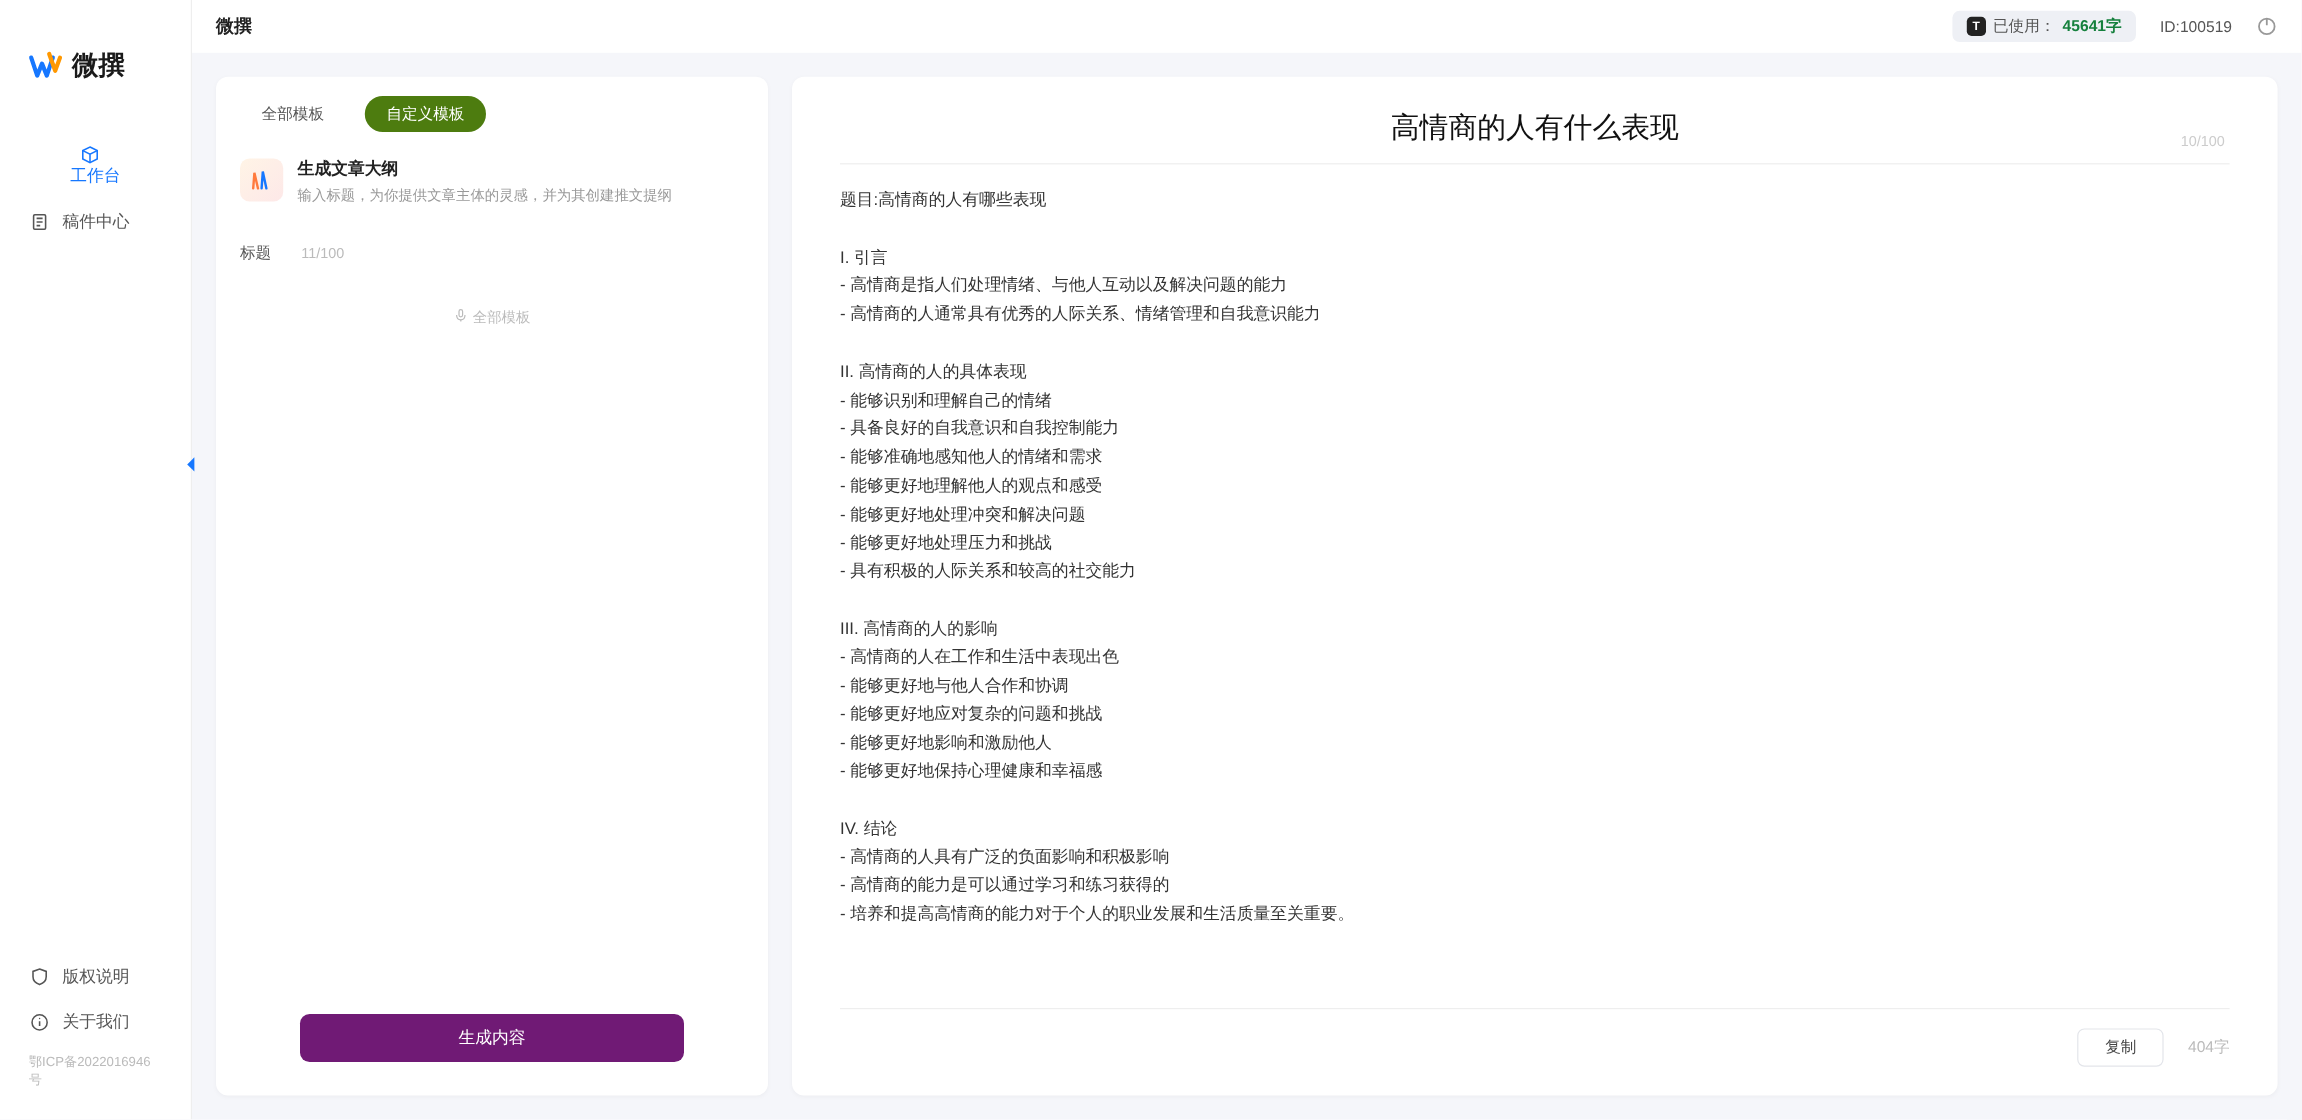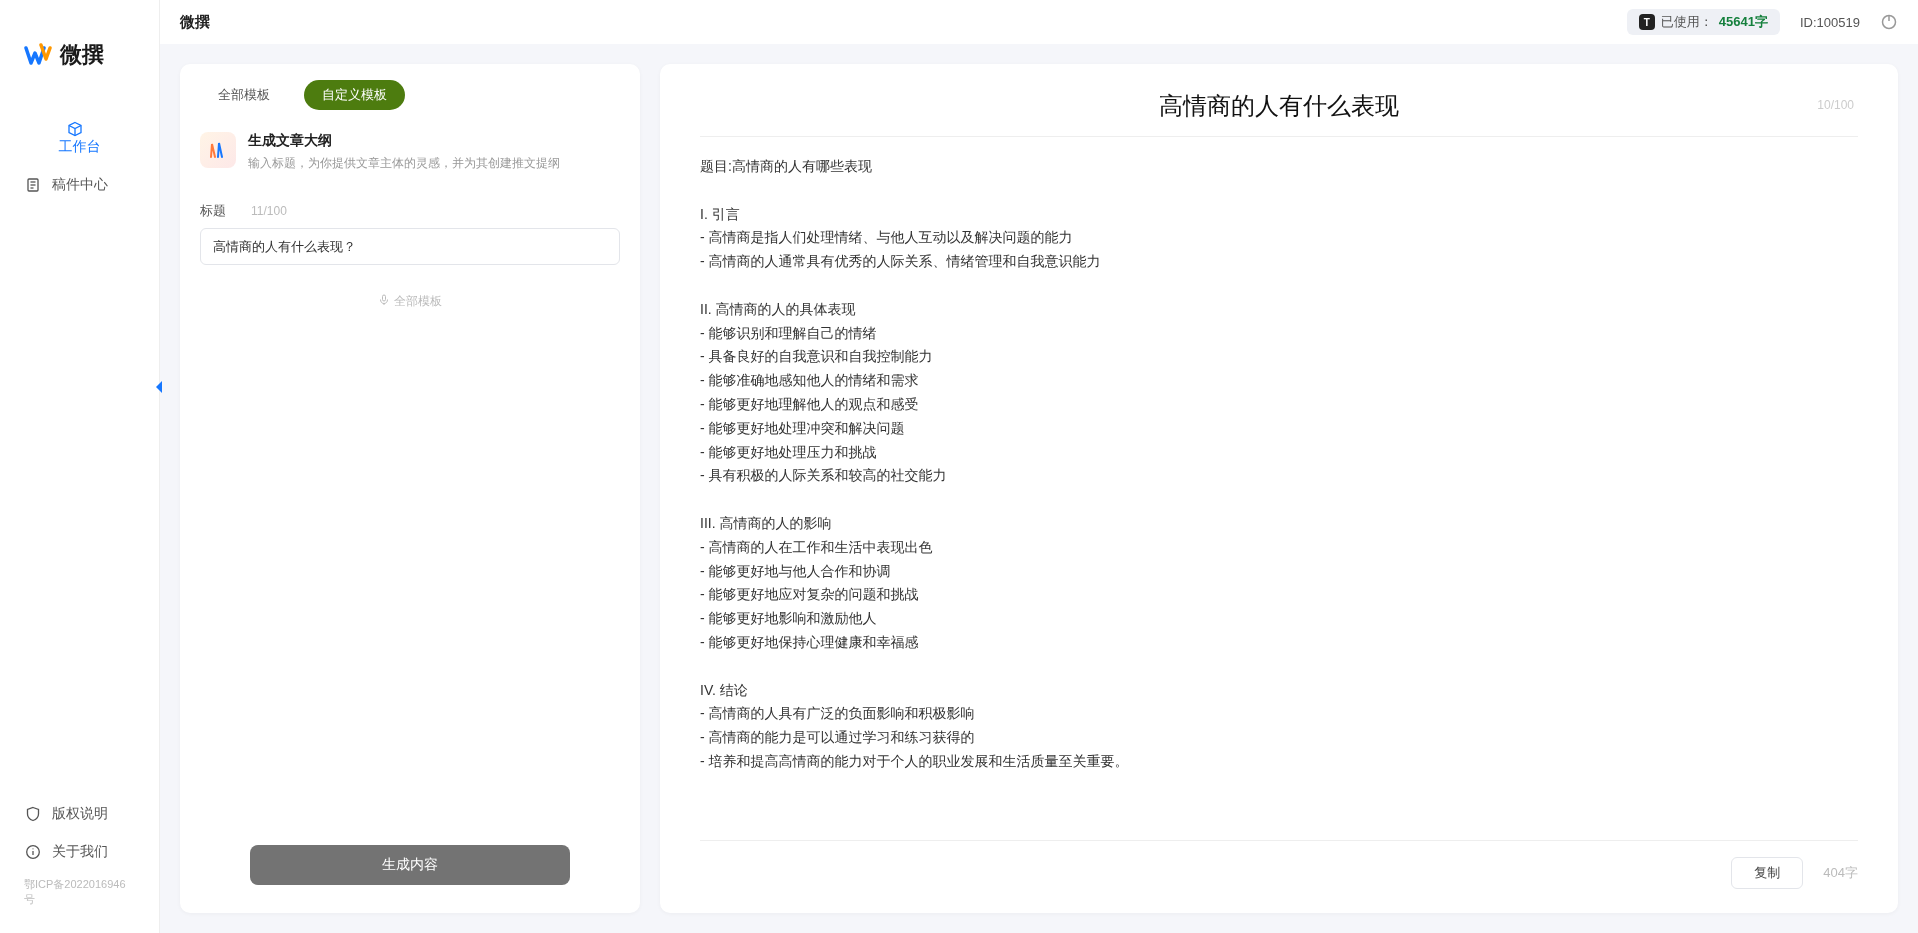--- a/index.html
+++ b/index.html
@@ -51,26 +51,26 @@
     .form-section { padding: 12px 20px; }
     .form-label-row { display: flex; align-items: center; margin-bottom: 8px; }
     .form-label { font-size: 13px; color: #555; }
     .char-count { font-size: 12px; color: #bbb; margin-left: 25px; }
     .text-input { width: 100%; border: 1px solid #e3e5ea; border-radius: 6px; padding: 10px 12px; font-size: 13px; color: #333; outline: none; }
     
     .voice-row { display: flex; align-items: center; justify-content: center; padding: 16px 20px; font-size: 12px; color: #bbb; gap: 4px; }
     
     .left-spacer { flex: 1; }
     .generate-bar { padding: 20px 70px 28px; }
-    .generate-btn { width: 100%; background: #737373; color: #fff; border: none; border-radius: 8px; padding: 11px 0; font-size: 14px; cursor: pointer; text-align: center; }
+    .generate-btn { width: 100%; background: #701a75; color: #fff; border: none; border-radius: 8px; padding: 11px 0; font-size: 14px; cursor: pointer; text-align: center; }
     
     
     .output-header { padding: 26px 40px 10px; position: relative; }
     .output-title { text-align: center; font-size: 24px; font-family: "Songti SC","SimSun",serif; font-weight: 500; color: #111; }
-    .output-count { position: absolute; right: 44px; bottom: 20px; font-size: 12px; color: #ccc; }
+    .output-count { position: absolute; right: 44px; bottom: 7px; font-size: 12px; color: #ccc; }
     .output-divider { height: 1px; background: #eee; margin: 4px 40px 0; }
     .output-body { flex: 1; padding: 18px 40px; font-size: 14px; line-height: 1.7; color: #333; white-space: pre-wrap; overflow: auto; font-family: "PingFang SC","Microsoft YaHei",sans-serif; }
     .footer-divider { height: 1px; background: #eee; margin: 0 40px; }
     .output-footer { padding: 16px 40px 24px; display: flex; justify-content: flex-end; align-items: center; gap: 20px; }
     .copy-btn { border: 1px solid #e3e5ea; background: #fff; border-radius: 6px; padding: 6px 22px; font-size: 13px; color: #444; cursor: pointer; }
     .word-count { font-size: 13px; color: #bbb; }
     
     
     .collapse-handle { position: absolute; left: 152px; top: 378px; width: 14px; height: 18px; display: flex; align-items: center; justify-content: center; cursor: pointer; }
     .collapse-handle svg { display:block; }
@@ -181,21 +181,20 @@
           <div class="template-info">
             <div class="title">生成文章大纲</div>
             <div class="desc">输入标题，为你提供文章主体的灵感，并为其创建推文提纲</div>
           </div>
         </div>
         <div class="form-section">
           <div class="form-label-row">
             <span class="form-label">标题</span>
             <span class="char-count">11/100</span>
           </div>
-          <input class="text-input" type="text" value="高情商的人有什么表现？" style="">
         </div>
         <div class="voice-row">
           <span>
             <svg width="12" height="12" viewBox="0 0 12 12" fill="none" stroke="#bbb" stroke-width="1">
                 <rect x="4.5" y="1" width="3" height="6" rx="1.5"></rect>
                 <path d="M2.5 5.5 C2.5 8 4 9.5 6 9.5 C8 9.5 9.5 8 9.5 5.5"></path>
                 <line x1="6" y1="9.5" x2="6" y2="11"></line>
               </svg>
           </span>
           <span>全部模板</span>

